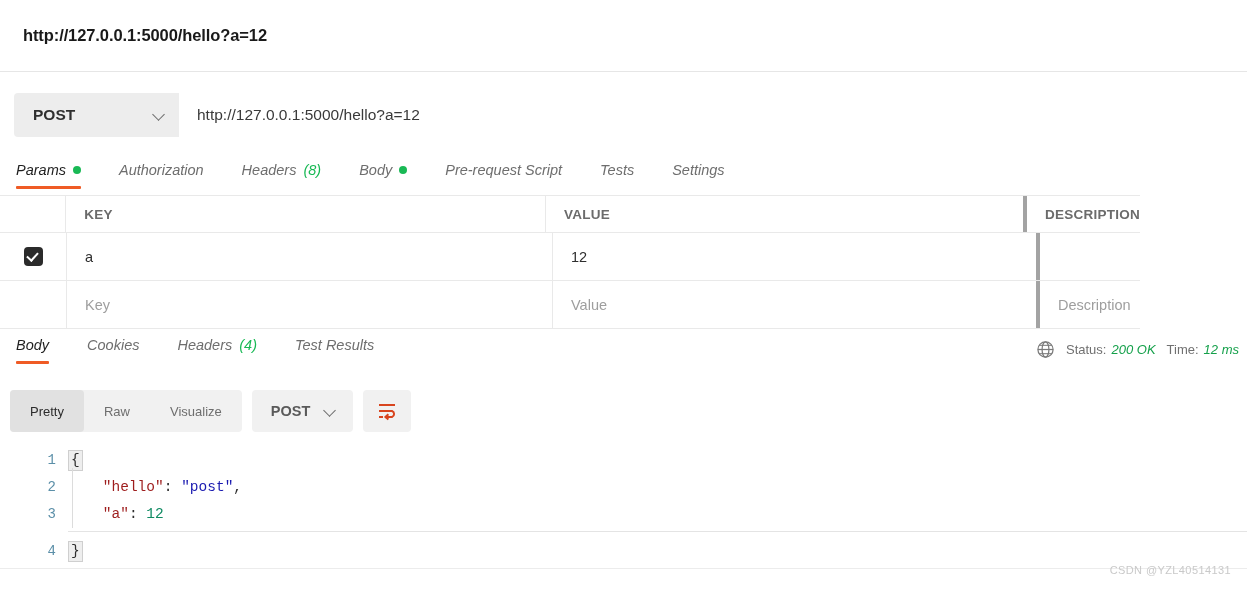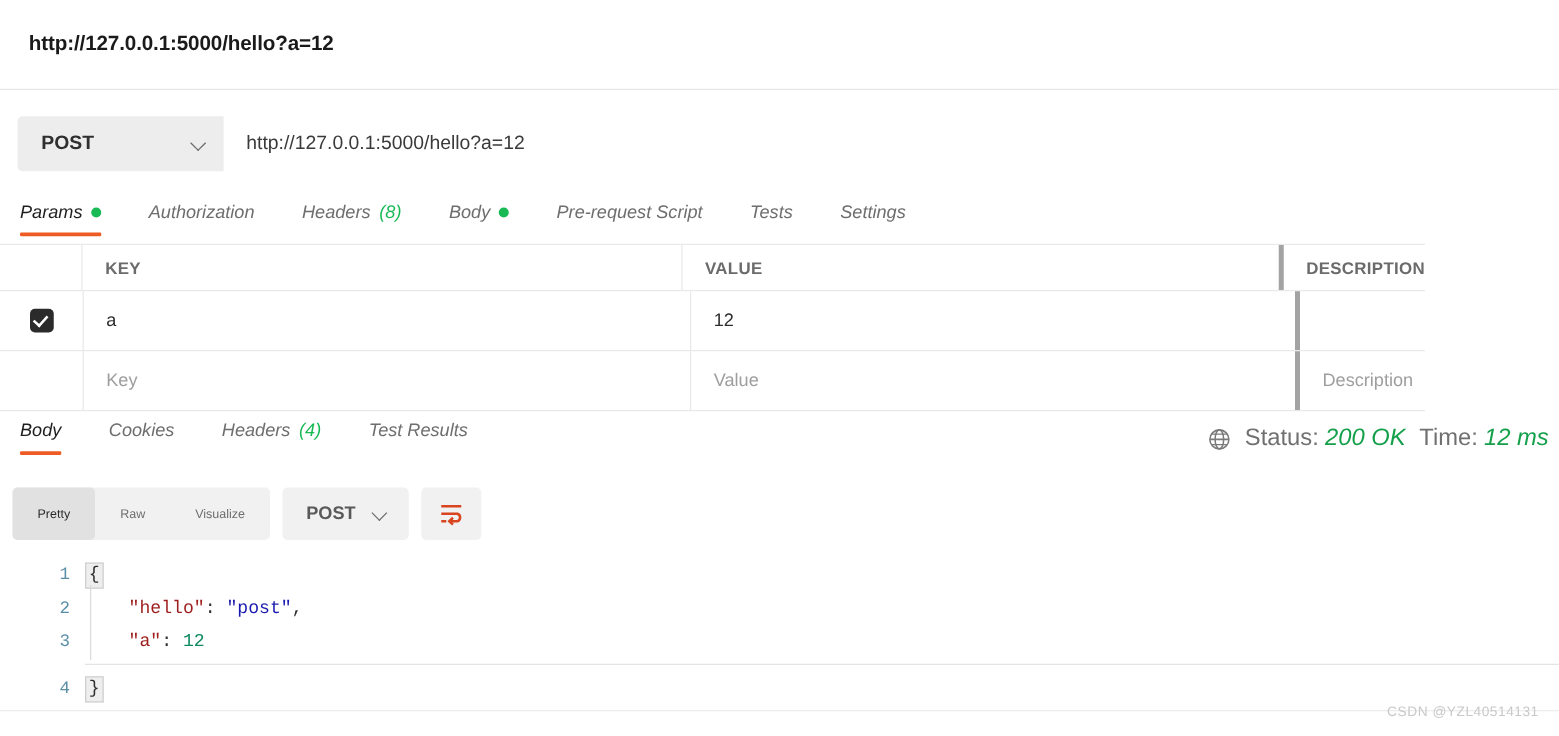--- a/index.html
+++ b/index.html
@@ -205,21 +205,21 @@
     padding-top: 8px;
     position: relative;
   }
   .resp-status {
     position: absolute;
     right: 8px;
     top: 11px;
     display: flex;
     align-items: center;
     gap: 11px;
-    font-size: 19px;
+    font-size: 13px;
     color: #707070;
   }
   .globe {
     width: 19px;
     height: 19px;
   }
   .stat-ok { color: #14a04a; font-weight: normal; font-style: italic; }
 
   
   .fmt-bar {
@@ -233,21 +233,21 @@
     background: #f1f1f1;
     border-radius: 4px;
     display: flex;
     height: 42px;
     align-items: stretch;
   }
   .seg {
     display: flex;
     align-items: center;
     padding: 0 20px;
-    font-size: 10px;
+    font-size: 13px;
     color: #6e6e6e;
     cursor: pointer;
     border-radius: 4px;
   }
   .seg.active {
     background: #e1e1e1;
     color: #2b2b2b;
   }
   .json-pill {
     background: #f1f1f1;

